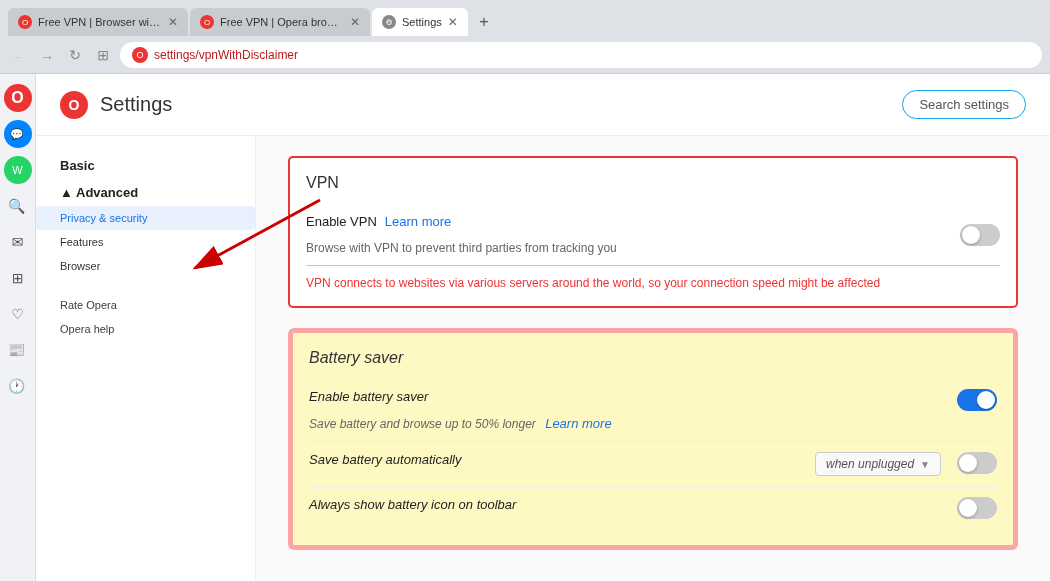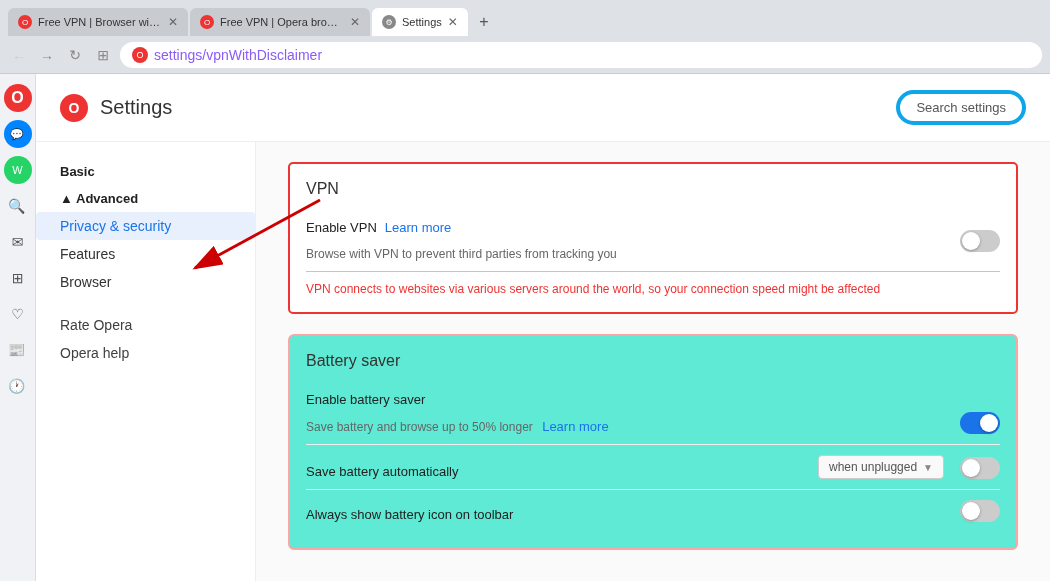--- a/index.html
+++ b/index.html
@@ -16,43 +16,43 @@
     .tab-title { white-space: nowrap; overflow: hidden; text-overflow: ellipsis; flex: 1; }
     .tab-close { font-size: 12px; color: #666; cursor: pointer; flex-shrink: 0; }
     .tab-new { width: 28px; height: 28px; display: flex; align-items: center; justify-content: center; font-size: 16px; color: #555; cursor: pointer; }
 
     
     .nav-bar { display: flex; align-items: center; padding: 4px 8px; background: #dee1e6; height: 38px; gap: 6px; border-bottom: 1px solid #ccc; }
     .nav-btn { width: 22px; height: 22px; display: flex; align-items: center; justify-content: center; color: #888; cursor: pointer; font-size: 14px; border-radius: 3px; }
     .nav-btn.disabled { color: #ccc; cursor: default; }
     .address-bar { flex: 1; height: 26px; background: #fff; border-radius: 13px; display: flex; align-items: center; padding: 0 12px; gap: 6px; font-size: 12px; color: #555; }
     .opera-favicon { width: 16px; height: 16px; border-radius: 50%; background: #e33; display: flex; align-items: center; justify-content: center; color: white; font-size: 9px; flex-shrink: 0; }
-    .address-text { color: #8b5cf6; font-size: 14px; }
+    .address-text { color: #b91c1c; font-size: 12px; }
 
     
     .content-area { display: flex; flex: 1; overflow: hidden; }
 
     
     .browser-sidebar { width: 36px; background: #f0f2f5; display: flex; flex-direction: column; align-items: center; padding: 10px 0; gap: 8px; border-right: 1px solid #ddd; }
     .sb-icon { width: 28px; height: 28px; border-radius: 50%; display: flex; align-items: center; justify-content: center; cursor: pointer; color: #555; font-size: 14px; }
     .sb-icon.active { background: #e33; color: white; }
 
     
     .settings-header { display: flex; align-items: center; padding: 16px 24px; border-bottom: 1px solid #eee; gap: 12px; background: #fff; }
     .settings-opera-logo { width: 28px; height: 28px; border-radius: 50%; background: #e33; display: flex; align-items: center; justify-content: center; color: white; font-size: 14px; font-weight: bold; }
     .settings-title { font-size: 20px; color: #333; font-weight: 400; }
-    .search-settings-btn { margin-left: auto; border: 4px solid #0ea5e9; border-radius: 20px; padding: 6px 16px; background: #fff; cursor: pointer; font-size: 13px; color: #555; }
+    .search-settings-btn { margin-left: auto; border: 1px solid #0ea5e9; border-radius: 20px; padding: 6px 16px; background: #fff; cursor: pointer; font-size: 13px; color: #555; }
 
     
     .settings-wrapper { display: flex; flex: 1; overflow: hidden; }
 
     
     .nav-sidebar { width: 220px; padding: 16px 0; border-right: 1px solid #eee; background: #fff; flex-shrink: 0; }
     .nav-section-label { font-weight: 700; padding: 6px 24px; font-size: 13px; color: #222; cursor: pointer; }
-    .nav-item { padding: 6px 24px; font-size: 14px; color: #333; cursor: pointer; border-radius: 4px; }
+    .nav-item { padding: 6px 24px; font-size: 11px; color: #333; cursor: pointer; border-radius: 4px; }
     .nav-item.active { color: #1a73e8; background: #e8f0fe; }
     .nav-item.link { color: #404040; }
 
     
     .main-content { flex: 1; overflow-y: auto; padding: 20px 32px; background: #fafafa; }
 
     
     .vpn-section { border: 2px solid #e33; border-radius: 5px; padding: 16px; margin-bottom: 20px; background: #fff; }
     .section-title { font-size: 16px; color: #333; margin-bottom: 12px; font-weight: 400; }
     .setting-row { display: flex; align-items: center; padding: 10px 0; border-bottom: 1px solid #f9a8d4; }
@@ -63,22 +63,22 @@
     .learn-more { color: #1a73e8; font-size: 13px; text-decoration: none; cursor: pointer; }
     .vpn-warning { color: #e33; font-size: 12px; padding-top: 10px; }
 
     
     .toggle { width: 40px; height: 22px; border-radius: 11px; background: #ccc; position: relative; cursor: pointer; flex-shrink: 0; transition: background 0.2s; }
     .toggle.on { background: #1a73e8; }
     .toggle::after { content: ''; position: absolute; width: 18px; height: 18px; border-radius: 50%; background: white; top: 2px; left: 2px; transition: left 0.2s; box-shadow: 0 1px 3px rgba(0,0,0,0.3); }
     .toggle.on::after { left: 20px; }
 
     
-    .battery-section { border: 2px solid #fca5a5; border-radius: 6px; padding: 16px; background: #5eead4; }
-    .battery-row { display: flex; align-items: flex-end; padding: 10px 0; border-bottom: 1px solid #eee; }
+    .battery-section { border: 5px solid #fca5a5; border-radius: 6px; padding: 16px; background: #fef9c3; font-style: italic; }
+    .battery-row { display: flex; align-items: flex-start; padding: 10px 0; border-bottom: 1px solid #eee; }
     .battery-row:last-child { border-bottom: none; }
 
     
     .dropdown { display: flex; align-items: center; border: 1px solid #ccc; border-radius: 4px; padding: 4px 10px; background: #f9f9f9; font-size: 12px; color: #555; gap: 6px; cursor: pointer; }
     .dropdown-arrow { font-size: 10px; color: #888; }
 
     .settings-full { display: flex; flex-direction: column; flex: 1; }
   </style>
 </head>
 <body>

